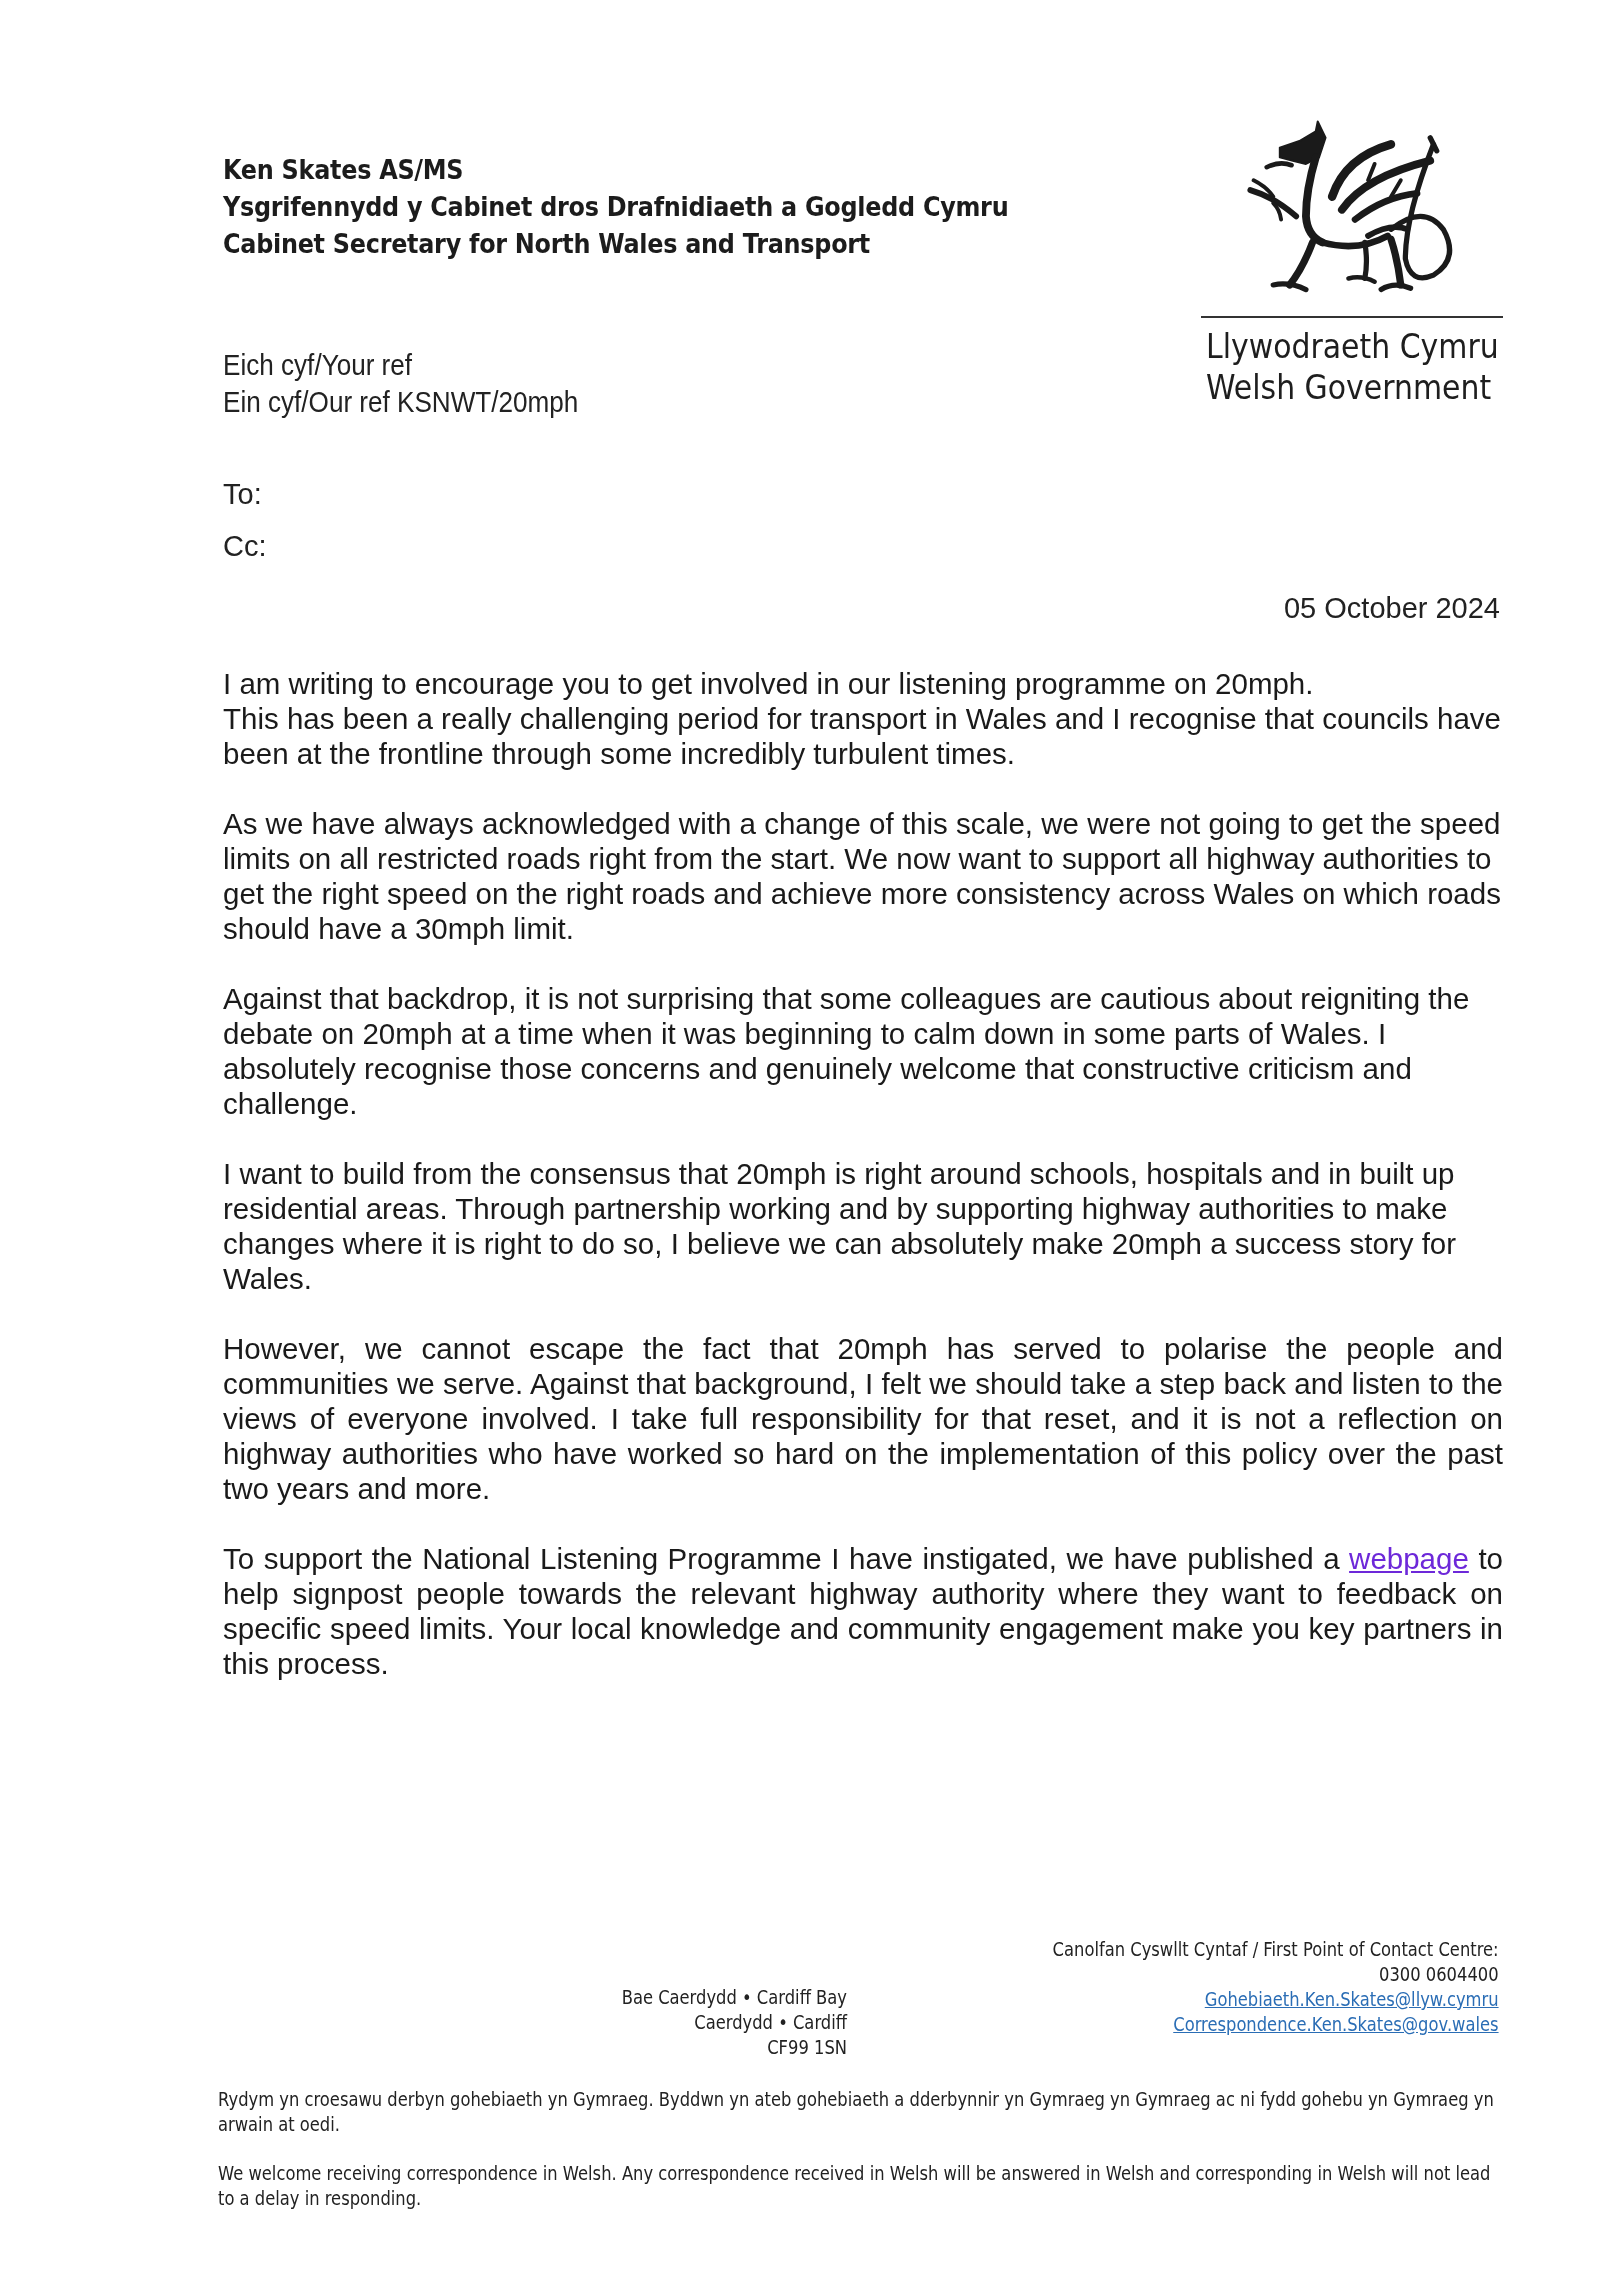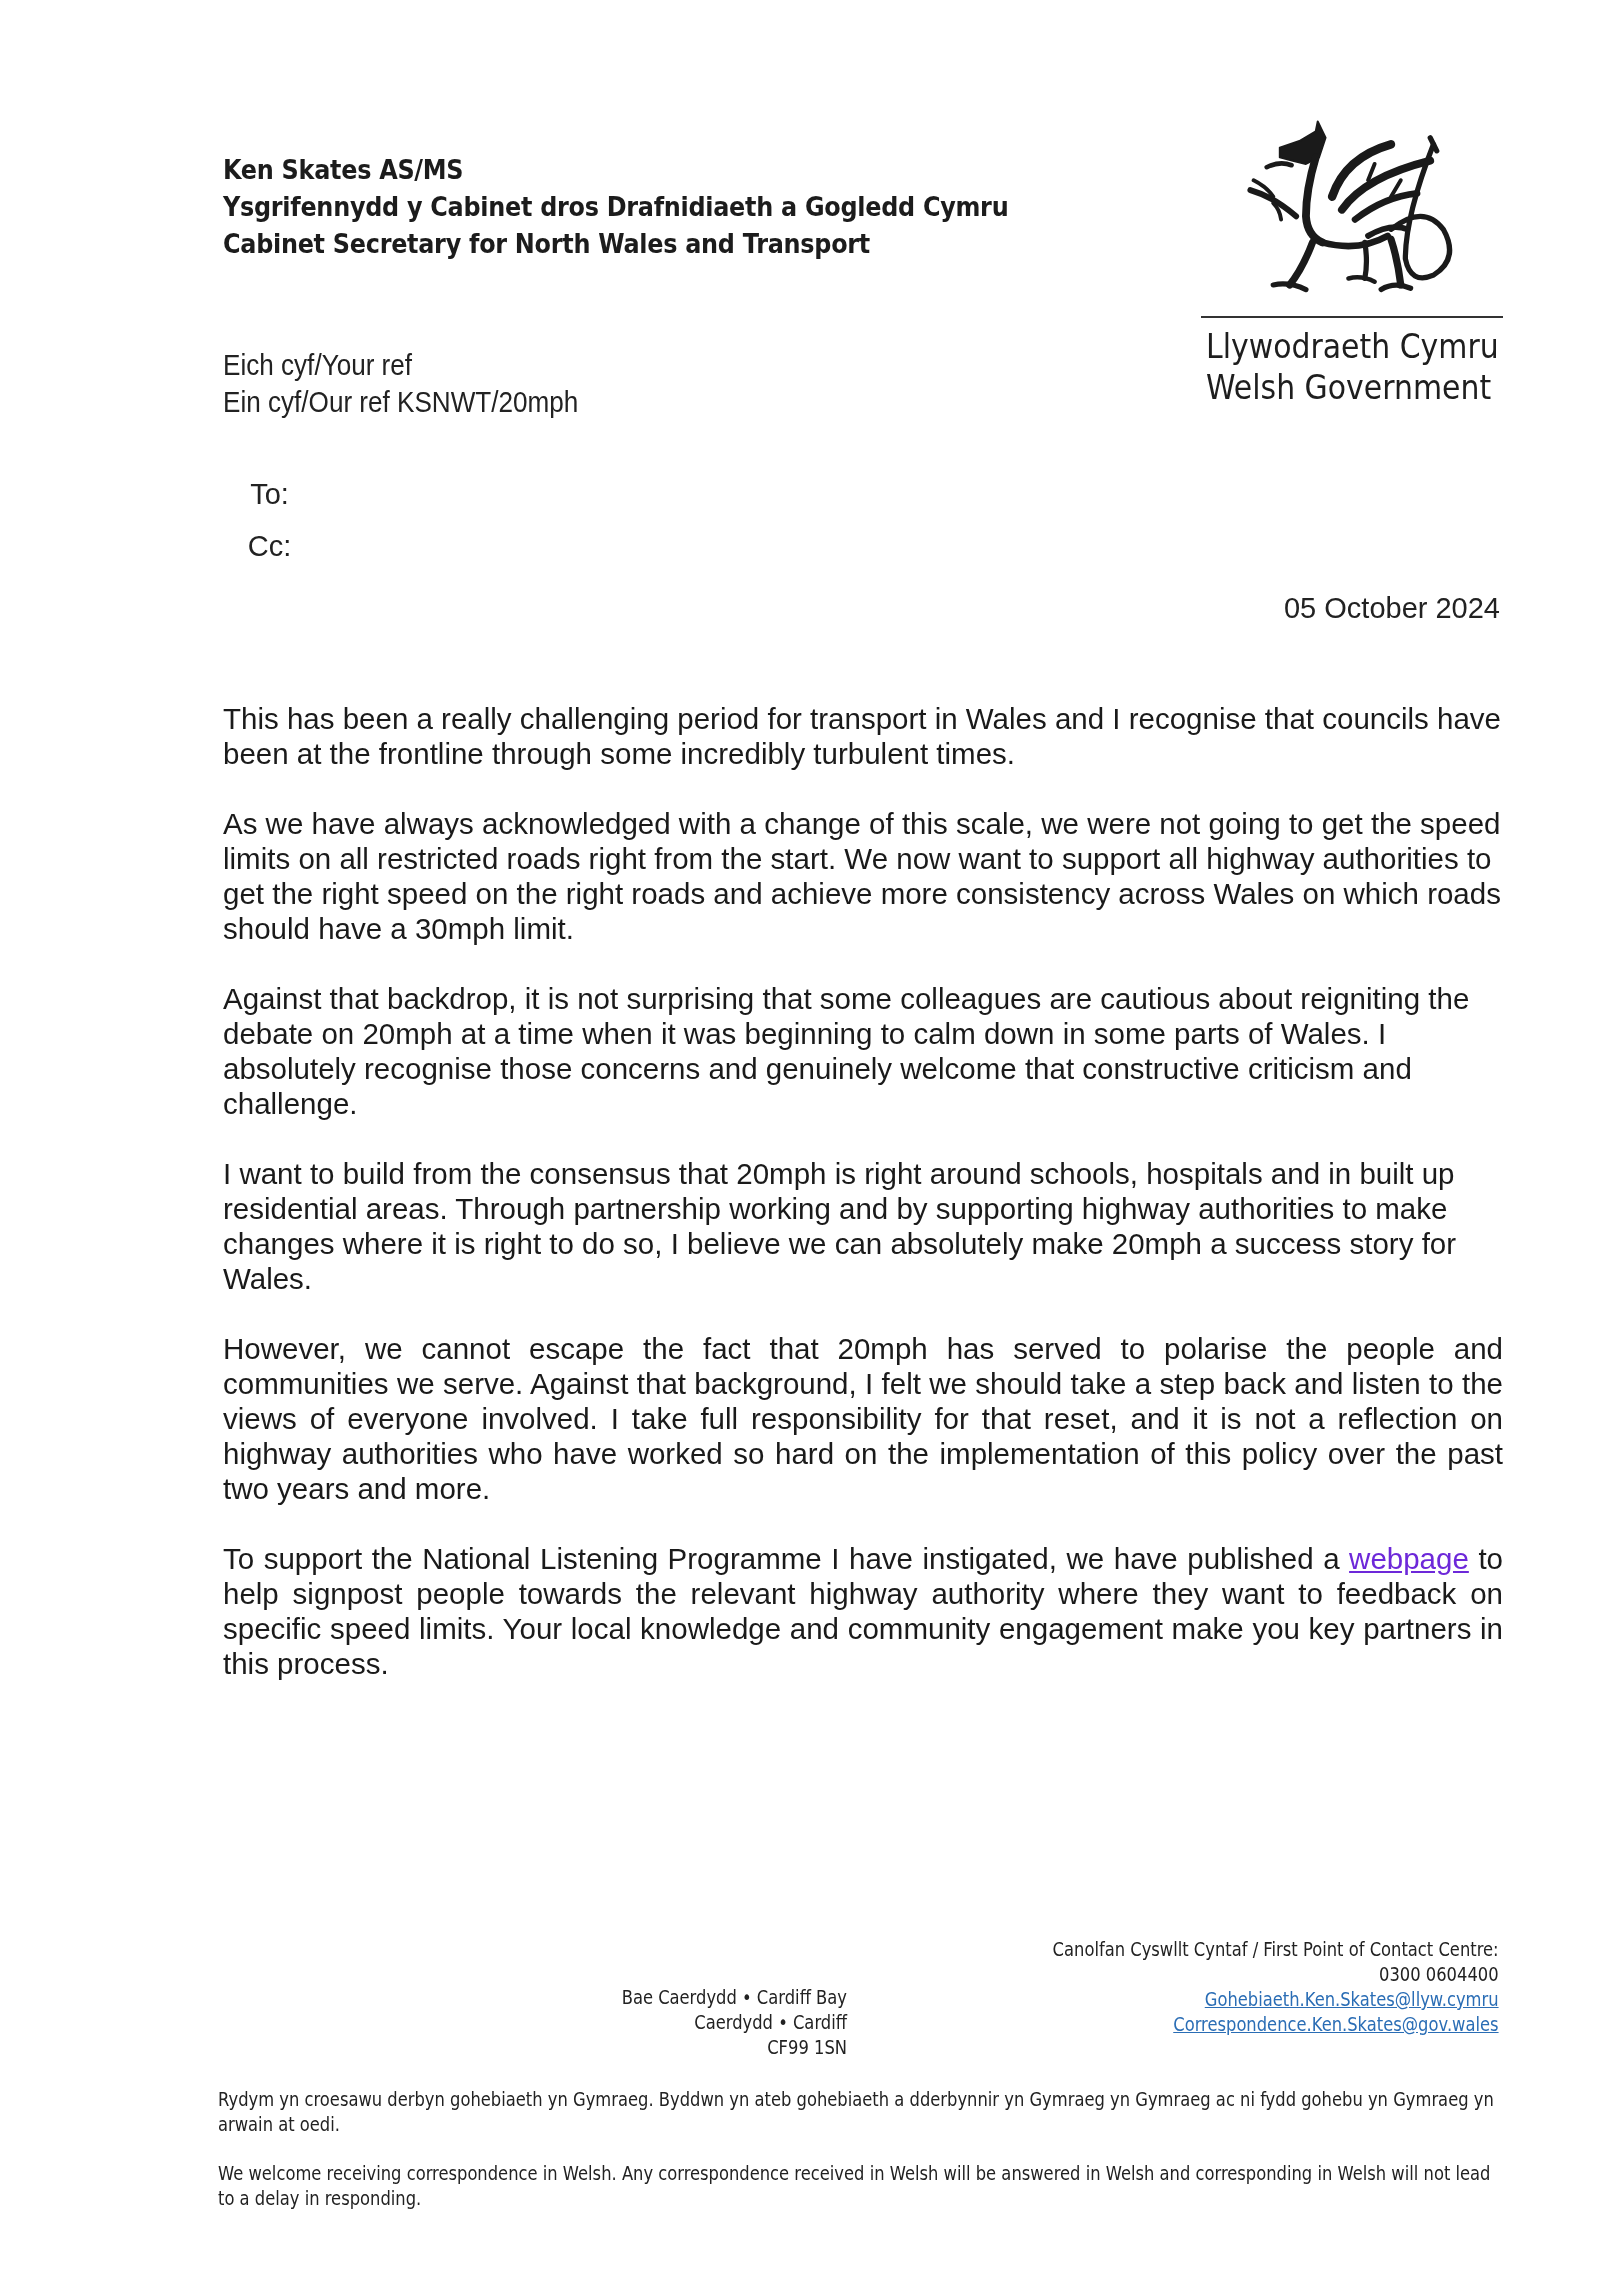--- a/index.html
+++ b/index.html
@@ -6,21 +6,21 @@
   body { width:1623px; height:2295px; position:relative; overflow:hidden; color:#1a1a1a; }
   .abs { position:absolute; }
   .hdr { left:223px; top:152px; font-family:"DejaVu Sans", sans-serif; font-weight:bold; font-size:26px; line-height:37px; color:#1c1c1c; letter-spacing:-0.3px; transform:scaleX(0.92); transform-origin:left top; }
   .hdr div { white-space:nowrap; }
   .refs { left:223px; top:347px; font-family:"Liberation Sans", sans-serif; font-size:29px; line-height:37px; color:#222; transform:scaleX(0.9); transform-origin:left top; }
   .refs div { white-space:nowrap; }
   .logo { left:1201px; top:118px; width:314px; height:301px; }
   .logo svg { display:block; margin-left:33px; }
   .logo-rule { position:absolute; left:0; top:198px; width:302px; height:2px; background:#333; }
   .logo-text { position:absolute; left:5.2px; top:208px; font-family:"DejaVu Sans", sans-serif; font-size:34px; line-height:41px; color:#1e1e1e; white-space:nowrap; transform:scaleX(0.88); transform-origin:left top; }
-  .addr { left:223px; top:468px; font-family:"Liberation Sans", sans-serif; font-size:29px; line-height:52px; color:#222;text-align:center; }
+  .addr { left:223px; top:468px; font-family:"Liberation Sans", sans-serif; font-size:29px; line-height:52px; color:#222; }
   .addr .row { display:flex; white-space:nowrap; }
   .addr .lbl { width:93px; }
   .date { right:123px; top:592px; font-family:"Liberation Sans", sans-serif; font-size:29px; color:#222; white-space:nowrap; }
   .body { left:223px; top:666px; width:1280px; font-family:"Liberation Sans", sans-serif; font-size:29.5px; line-height:35px; color:#1a1a1a; }
   .body p { margin:0 0 35px 0; }
   .body .just { text-align:justify; }
   .body .salute { margin-bottom:35px; }
   .link { color:#6d28d9; text-decoration:underline; cursor:pointer; }
   .foot { font-family:"DejaVu Sans", sans-serif; font-size:19px; line-height:25px; color:#222; white-space:nowrap; transform:scaleX(0.86); }
   .foot-right { right:124px; top:1937px; text-align:right; transform-origin:right top; }
@@ -88,21 +88,21 @@
   </div>
   <div class="row">
     <span class="lbl">Cc:</span>
   </div>
 </div>
 
 <div class="abs date">05 October 2024</div>
 
 <div class="abs body">
   <p>
-    <br>
+    <span>I am writing to encourage you to get involved in our listening programme on 20mph.</span><br>
     <span>This has been a really challenging period for transport in Wales and I recognise that councils have been at the frontline through some incredibly turbulent times.</span>
   </p>
   <p>As we have always acknowledged with a change of this scale, we were not going to get the speed limits on all restricted roads right from the start. We now want to support all highway authorities to get the right speed on the right roads and achieve more consistency across Wales on which roads should have a 30mph limit.</p>
   <p>Against that backdrop, it is not surprising that some colleagues are cautious about reigniting the debate on 20mph at a time when it was beginning to calm down in some parts of Wales. I absolutely recognise those concerns and genuinely welcome that constructive criticism and challenge.</p>
   <p>I want to build from the consensus that 20mph is right around schools, hospitals and in built up residential areas. Through partnership working and by supporting highway authorities to make changes where it is right to do so, I believe we can absolutely make 20mph a success story for Wales.</p>
   <p class="just">However, we cannot escape the fact that 20mph has served to polarise the people and communities we serve. Against that background, I felt we should take a step back and listen to the views of everyone involved. I take full responsibility for that reset, and it is not a reflection on highway authorities who have worked so hard on the implementation of this policy over the past two years and more.</p>
   <p class="just"><span>To support the National Listening Programme I have instigated, we have published a </span><a class="link">webpage</a><span> to help signpost people towards the relevant highway authority where they want to feedback on specific speed limits. Your local knowledge and community engagement make you key partners in this process.</span></p>
 </div>
 
 <div class="abs foot foot-right">

